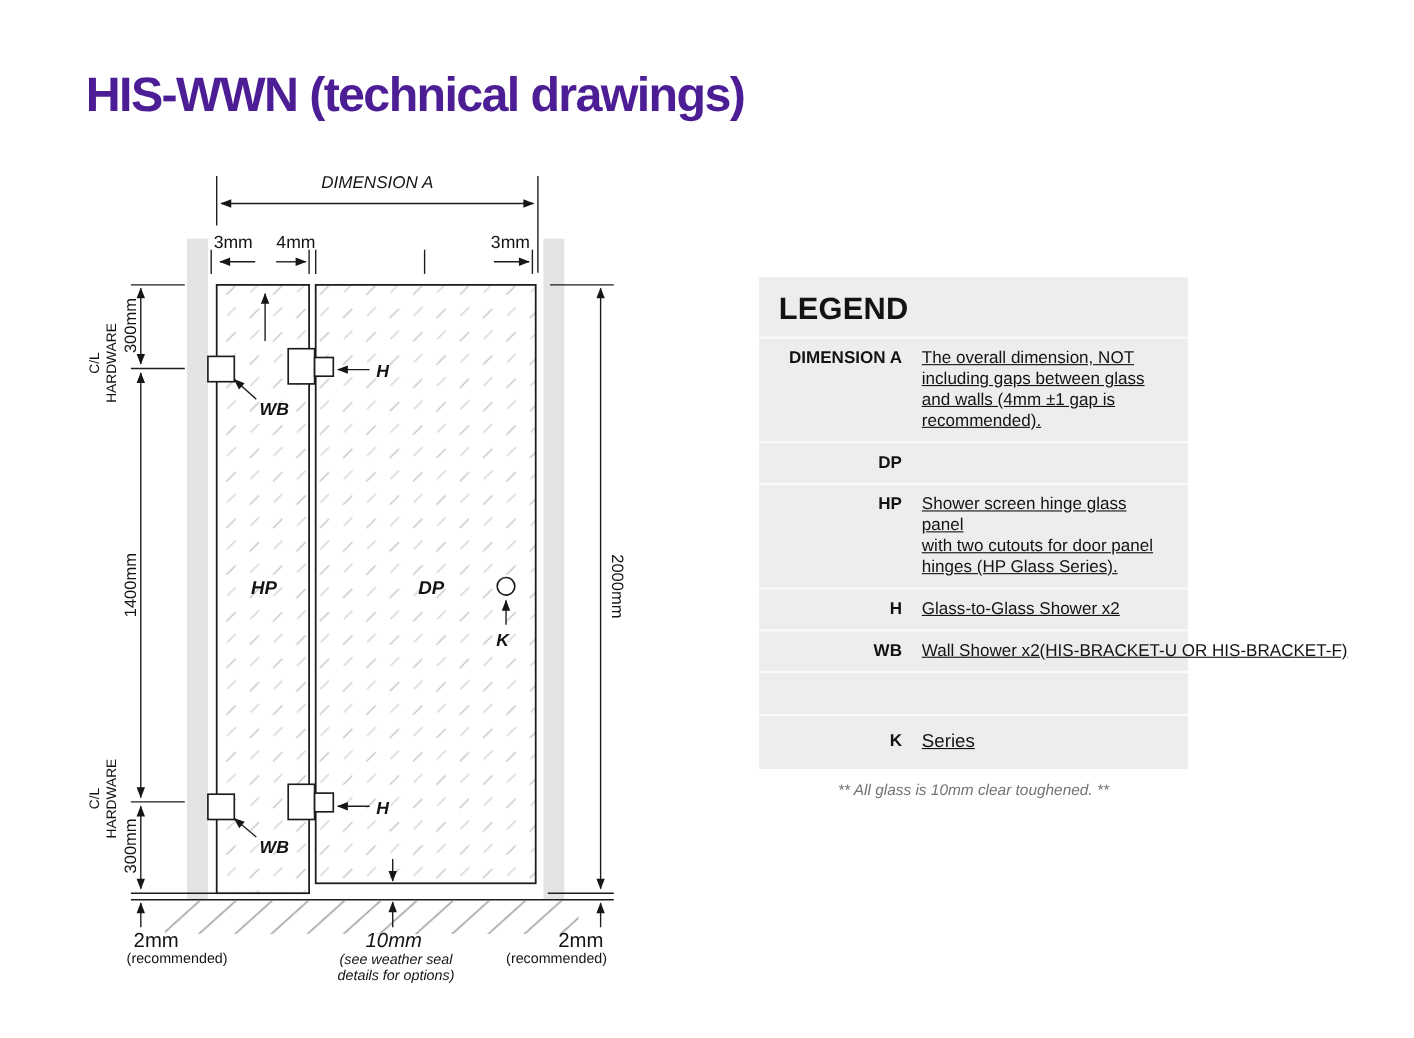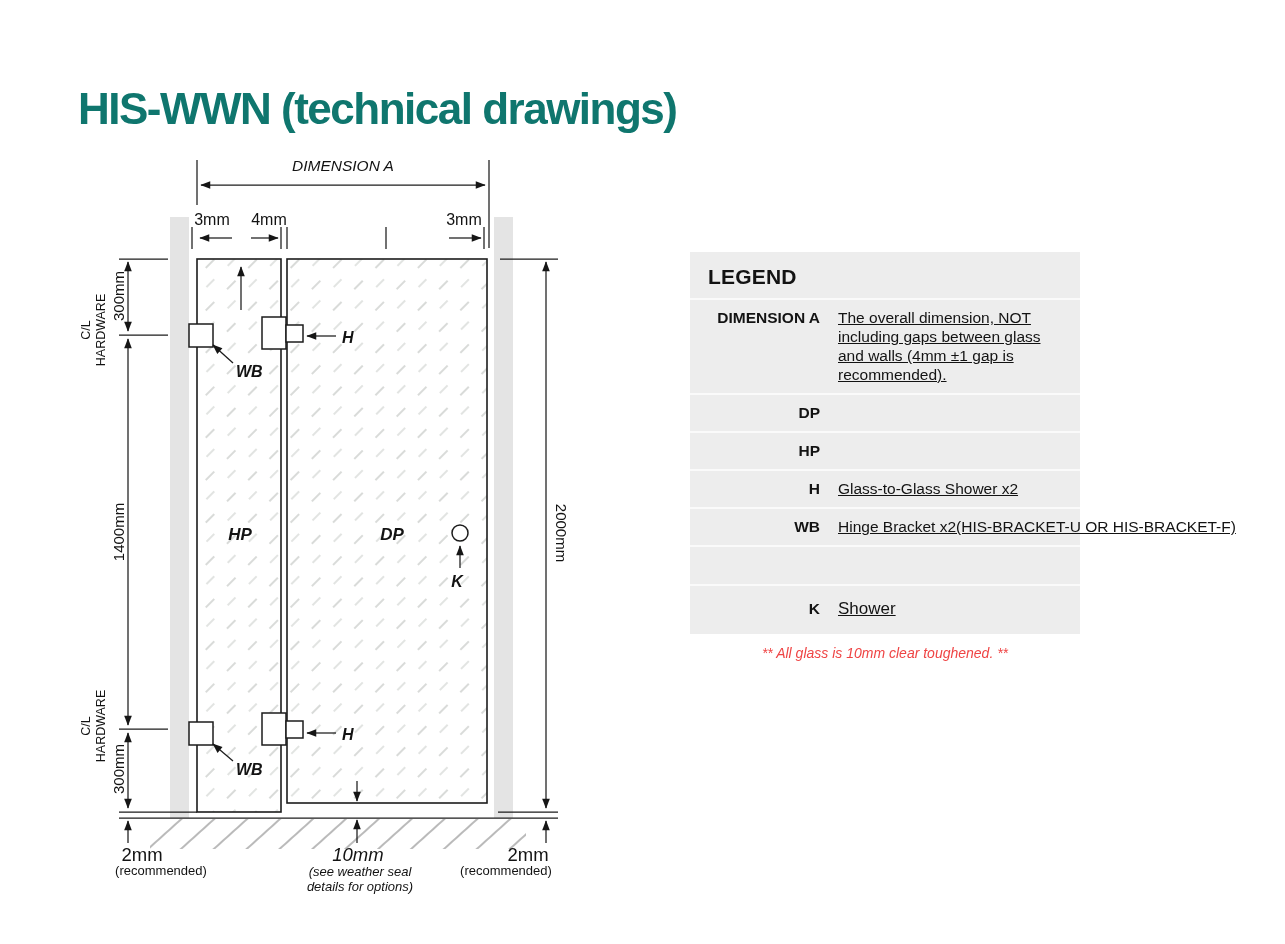--- a/index.html
+++ b/index.html
@@ -1,48 +1,48 @@
 <!DOCTYPE html>
 <html><head>
 <meta charset="utf-8">
 <style>
   html,body{margin:0;padding:0;background:#fff;}
   #screen{position:relative;width:1285px;height:944px;background:#ffffff;overflow:hidden;
           font-family:"Liberation Sans",sans-serif;color:#131313;}
-  #page-title{position:absolute;left:78px;top:84px;font-size:44px;font-weight:bold;
-              letter-spacing:-1.5px;color:#0f766e;white-space:nowrap;}
+  #page-title{position:absolute;left:78px;top:62px;font-size:44px;font-weight:bold;
+              letter-spacing:-1.5px;color:#4c1d95;white-space:nowrap;}
   #drawing-svg{position:absolute;left:0;top:0;}
 
   
   .ln{stroke:#1c1c1c;stroke-width:1.25;fill:none;}
   .hw{fill:#ffffff;stroke:#1c1c1c;stroke-width:1.5;}
   #drawing-svg text{fill:#131313;font-family:"Liberation Sans",sans-serif;}
   .td{font-size:16px;}
   .tdima{font-size:15.5px;font-style:italic;}
   .tr{font-size:15px;}
   .tcl{font-size:12.5px;}
   .tbig{font-size:18.5px;}
   .tit{font-style:italic;}
   .tnote{font-size:13px;}
   .tlbl{font-size:17px;font-style:italic;font-weight:bold;}
   .tlbl2{font-size:16px;font-style:italic;font-weight:bold;}
 
   
   #legend-wrap{position:absolute;left:690px;top:252px;width:390px;}
   .legend-box{background:#ededed;}
-  .legend-heading{font-size:21px;font-weight:bold;padding:13px 18px 9px 18px;letter-spacing:0.2px;}
+  .legend-heading{font-size:28px;font-weight:bold;padding:13px 18px 9px 18px;letter-spacing:0.2px;}
   .legend-row{display:grid;grid-template-columns:112px 226px;column-gap:18px;
               padding:8px 0 9px 18px;border-top:2px solid #fafafa;}
   .legend-row .key{font-weight:bold;font-size:15.5px;line-height:19px;text-align:right;}
   .legend-row .desc{font-size:15.5px;line-height:19px;white-space:pre-line;text-decoration:underline;}
   .legend-row.nowrap .desc{white-space:nowrap;overflow:visible;}
   .legend-row.spacer{min-height:20px;}
   .legend-row.k-row{padding:13px 0 15px 18px;}
   .legend-row.k-row .desc{font-size:17px;line-height:20px;}
-  .legend-footnote{margin-top:11px;text-align:center;font-style:italic;font-size:14px;color:#ef4444;}
+  .legend-footnote{margin-top:11px;text-align:center;font-style:italic;font-size:14px;color:#737373;}
 </style>
 </head>
 <body>
 
 <div id="screen">
 
   <div id="page-title">HIS-WWN (technical drawings)</div>
 
   <svg id="drawing-svg" width="660" height="944" viewBox="0 0 660 944" xmlns="http://www.w3.org/2000/svg">
     <defs>
@@ -173,34 +173,37 @@
         <div class="desc">The overall dimension, NOT
 including gaps between glass
 and walls (4mm ±1 gap is
 recommended).</div>
       </div>
       <div class="legend-row">
         <div class="key">DP</div>
       </div>
       <div class="legend-row">
         <div class="key">HP</div>
+        <div class="desc">Shower screen hinge glass panel
+with two cutouts for door panel
+hinges (HP Glass Series).</div>
       </div>
       <div class="legend-row">
         <div class="key">H</div>
         <div class="desc">Glass-to-Glass Shower x2</div>
       </div>
       <div class="legend-row nowrap">
         <div class="key">WB</div>
-        <div class="desc">Hinge Bracket x2(HIS-BRACKET-U OR HIS-BRACKET-F)</div>
+        <div class="desc">Wall Shower x2(HIS-BRACKET-U OR HIS-BRACKET-F)</div>
       </div>
       <div class="legend-row spacer">
         <div class="key"></div>
         <div class="desc"></div>
       </div>
       <div class="legend-row k-row">
         <div class="key">K</div>
-        <div class="desc">Shower</div>
+        <div class="desc">Series</div>
       </div>
     </div>
     <div class="legend-footnote">** All glass is 10mm clear toughened. **</div>
   </div>
 
 </div>
 
 </body></html>

